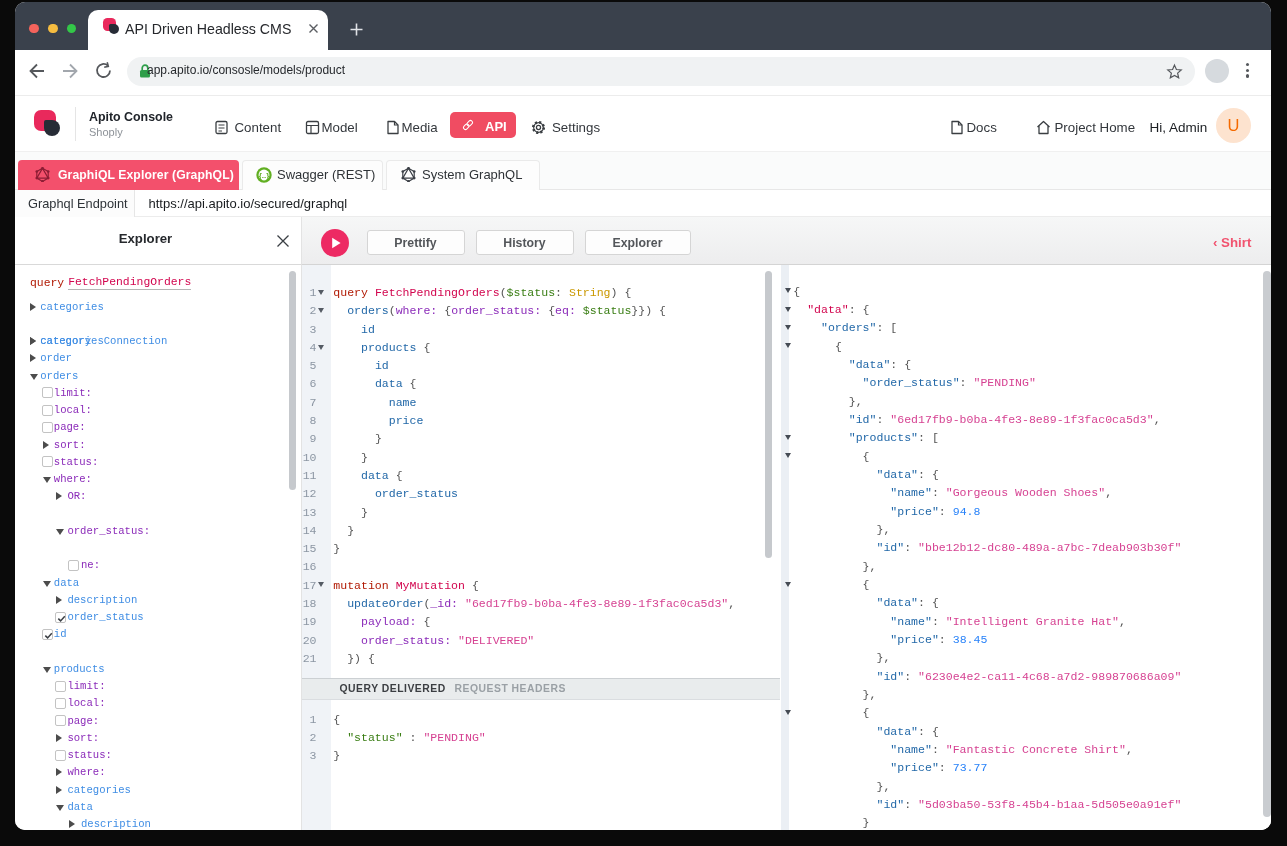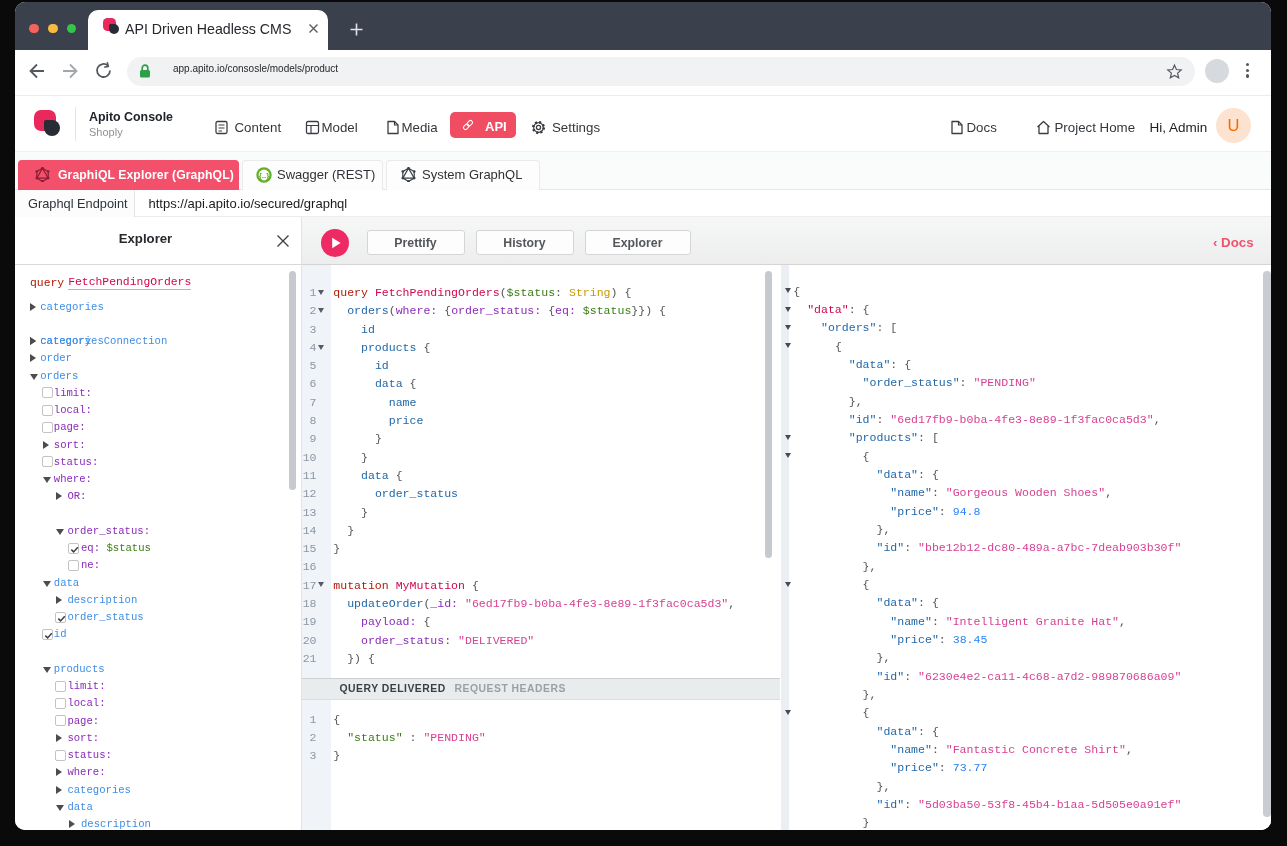--- a/index.html
+++ b/index.html
@@ -42,21 +42,21 @@
     </svg>
     <svg class="a" style="left:78.5px;top:59px" width="19" height="19" viewBox="0 0 19 19">
       <path d="M16 9.5 A6.5 6.5 0 1 1 13.9 4.7" stroke="#55585c" stroke-width="1.8" fill="none"></path>
       <path d="M13.2 1.2 L14.3 5.3 L10.2 6.3" fill="none" stroke="#55585c" stroke-width="1.6"></path>
     </svg>
     <div class="a" style="left:111.5px;top:54.5px;width:1068px;height:29px;border-radius:14.5px;background:#f0f2f3"></div>
     <svg class="a" style="left:124px;top:62px" width="12" height="14" viewBox="0 0 12 14">
       <rect x="1" y="6" width="10" height="7.5" rx="1.5" fill="#2e9e49"></rect>
       <path d="M3.2 6 V4 a2.8 2.8 0 0 1 5.6 0 V6" stroke="#2e9e49" stroke-width="1.7" fill="none"></path>
     </svg>
-    <div class="a" style="left:158px;top:61px;font-size:10px;color:#26292d">app.apito.io/consosle/models/product</div>
+    <div class="a" style="left:132px;top:61px;font-size:12px;color:#26292d">app.apito.io/consosle/models/product</div>
     <svg class="a" style="left:1151px;top:60.5px" width="17" height="17" viewBox="0 0 24 24">
       <path d="M12 3 L14.7 9.2 21.5 9.8 16.4 14.3 17.9 21 12 17.5 6.1 21 7.6 14.3 2.5 9.8 9.3 9.2 Z" fill="none" stroke="#55585c" stroke-width="1.7"></path>
     </svg>
     <div class="a" style="left:1190px;top:57px;width:24px;height:24px;border-radius:50%;background:#d6dade"></div>
     <div class="a" style="left:1231px;top:60.7px;width:3.4px;height:3.4px;border-radius:50%;background:#55585c"></div>
     <div class="a" style="left:1231px;top:66.5px;width:3.4px;height:3.4px;border-radius:50%;background:#55585c"></div>
     <div class="a" style="left:1231px;top:72.3px;width:3.4px;height:3.4px;border-radius:50%;background:#55585c"></div>
     <div class="a" style="left:0;top:94px;width:1256px;height:56px;background:#fff;border-bottom:1px solid #f0f0f0"></div>
     <div class="a" style="left:19px;top:107.5px;width:21.5px;height:21.5px;border-radius:7px;background:#E9295C"></div>
     <div class="a" style="left:29px;top:118px;width:16.3px;height:16.3px;border-radius:2px 50% 50% 50%;background:#272C36"></div>
@@ -153,40 +153,37 @@
       <path d="M1.5 1.5 L12.5 12.5 M12.5 1.5 L1.5 12.5" stroke="#3a3f44" stroke-width="1.3"></path>
     </svg>
     <div class="a" style="left:287px;top:215px;width:969px;height:48px;background:linear-gradient(#f6f7f7,#ededee);border-bottom:1px solid #d4d4d4"></div>
     <div class="a" style="left:306px;top:226.5px;width:28px;height:28px;border-radius:50%;background:#ED2A63"></div>
     <svg class="a" style="left:306px;top:226.5px" width="28" height="28" viewBox="0 0 30 30">
       <path d="M12 9.5 L21 15 L12 20.5 Z" fill="#fff"></path>
     </svg>
     <div class="btn" style="left:351.5px;top:228px;width:98px">Prettify</div>
     <div class="btn" style="left:460.5px;top:228px;width:98px">History</div>
     <div class="btn" style="left:569.5px;top:228px;width:106px">Explorer</div>
-    <div class="a" style="left:1198px;top:233px;font-size:13.3px;font-weight:bold;color:#F1536F">‹ Docs</div>
+    <div class="a" style="left:1198px;top:233px;font-size:13.3px;font-weight:bold;color:#F1536F">‹ Shirt</div>
     <div class="a" id="content" style="left:0;top:263px;width:1256px;height:565px;background:#fff;overflow:hidden">
       <div class="a" style="left:286px;top:0;width:1px;height:565px;background:#e3e3e3"></div>
       <div class="trow" style="left:15px;top:8.90px;font-size:11.4px"><i class="kw">query</i><i class="def" style="margin-left:4px;border-bottom:1px solid #b5b5b5;padding-bottom:1px">FetchPendingOrders</i></div>
       <div class="trow" style="left:0;top:32.90px;width:270px"><span class="tri-r" style="margin-left:14.5px"></span><span style="position:absolute;left:25.2px"><i class="eprop">categories</i></span></div>
       <div class="trow" style="left:0;top:67px;width:270px"><span class="tri-r" style="margin-left:14.5px"></span><span style="position:absolute;left:25.2px"><i class="eprop">categoriesConnection</i></span></div>
       <div class="trow" style="left:0;top:67.40px;width:270px"><span class="tri-r" style="margin-left:14.5px"></span><span style="position:absolute;left:25.2px"><i class="eprop">category</i></span></div>
       <div class="trow" style="left:0;top:84.65px;width:270px"><span class="tri-r" style="margin-left:14.5px"></span><span style="position:absolute;left:25.2px"><i class="eprop">order</i></span></div>
       <div class="trow" style="left:0;top:101.90px;width:270px"><span class="tri-d" style="margin-left:14.5px;position:relative;top:1px"></span><span style="position:absolute;left:25.2px"><i class="eprop">orders</i></span></div>
       <div class="trow" style="left:0;top:119.15px;width:270px"><span class="cb" style="margin-left:26.5px"></span><span style="position:absolute;left:38.8px"><i class="attr">limit:</i></span></div>
       <div class="trow" style="left:0;top:136.40px;width:270px"><span class="cb" style="margin-left:26.5px"></span><span style="position:absolute;left:38.8px"><i class="attr">local:</i></span></div>
       <div class="trow" style="left:0;top:153.65px;width:270px"><span class="cb" style="margin-left:26.5px"></span><span style="position:absolute;left:38.8px"><i class="attr">page:</i></span></div>
       <div class="trow" style="left:0;top:170.90px;width:270px"><span class="tri-r" style="margin-left:27.5px"></span><span style="position:absolute;left:38.8px"><i class="attr">sort:</i></span></div>
       <div class="trow" style="left:0;top:188.15px;width:270px"><span class="cb" style="margin-left:26.5px"></span><span style="position:absolute;left:38.8px"><i class="attr">status:</i></span></div>
       <div class="trow" style="left:0;top:205.40px;width:270px"><span class="tri-d" style="margin-left:27.5px;position:relative;top:1px"></span><span style="position:absolute;left:38.8px"><i class="attr">where:</i></span></div>
       <div class="trow" style="left:0;top:222.65px;width:270px"><span class="tri-r" style="margin-left:40.5px"></span><span style="position:absolute;left:52.4px"><i class="attr">OR:</i></span></div>
       <div class="trow" style="left:0;top:257.15px;width:270px"><span class="tri-d" style="margin-left:40.5px;position:relative;top:1px"></span><span style="position:absolute;left:52.4px"><i class="attr">order_status:</i></span></div>
-      <div class="trow" style="left:0;top:274.40px;width:270px"><span class="cb ck" style="margin-left:52.5px"><svg width="11" height="11" viewBox="0 0 11 11">
-            <path d="M2.3 5.6 L4.6 7.9 L8.8 3.2" fill="none" stroke="#3b3f44" stroke-width="1.5"></path>
-          </svg></span><span style="position:absolute;left:66px"><i class="attr">eq:</i> <i class="grn">$status</i></span></div>
       <div class="trow" style="left:0;top:291.65px;width:270px"><span class="cb" style="margin-left:52.5px"></span><span style="position:absolute;left:66px"><i class="attr">ne:</i></span></div>
       <div class="trow" style="left:0;top:308.90px;width:270px"><span class="tri-d" style="margin-left:27.5px;position:relative;top:1px"></span><span style="position:absolute;left:38.8px"><i class="eprop">data</i></span></div>
       <div class="trow" style="left:0;top:326.15px;width:270px"><span class="tri-r" style="margin-left:40.5px"></span><span style="position:absolute;left:52.4px"><i class="eprop">description</i></span></div>
       <div class="trow" style="left:0;top:343.40px;width:270px"><span class="cb ck" style="margin-left:39.5px"><svg width="11" height="11" viewBox="0 0 11 11">
             <path d="M2.3 5.6 L4.6 7.9 L8.8 3.2" fill="none" stroke="#3b3f44" stroke-width="1.5"></path>
           </svg></span><span style="position:absolute;left:52.4px"><i class="eprop">order_status</i></span></div>
       <div class="trow" style="left:0;top:360.65px;width:270px"><span class="cb ck" style="margin-left:26.5px"><svg width="11" height="11" viewBox="0 0 11 11">
             <path d="M2.3 5.6 L4.6 7.9 L8.8 3.2" fill="none" stroke="#3b3f44" stroke-width="1.5"></path>
           </svg></span><span style="position:absolute;left:38.8px"><i class="eprop">id</i></span></div>
       <div class="trow" style="left:0;top:395.15px;width:270px"><span class="tri-d" style="margin-left:27.5px;position:relative;top:1px"></span><span style="position:absolute;left:38.8px"><i class="eprop">products</i></span></div>

